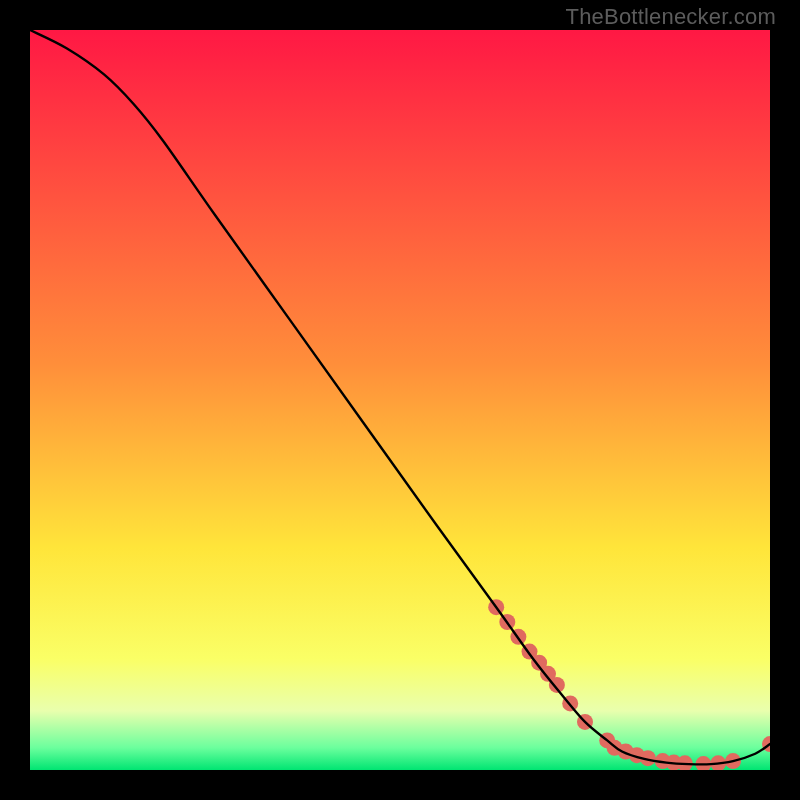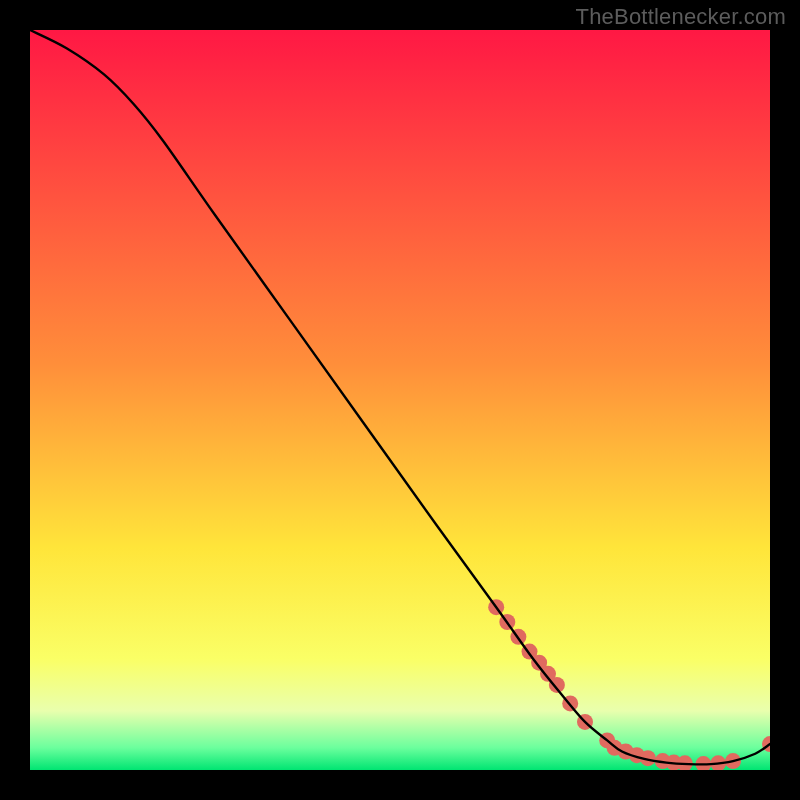--- a/index.html
+++ b/index.html
@@ -1,21 +1,21 @@
 <!DOCTYPE html>
 <html><head>
 <meta charset="utf-8">
 <style>
   * { margin: 0; padding: 0; box-sizing: border-box; }
   html, body { width: 800px; height: 800px; background: #000; overflow: hidden; }
   .wrap { position: relative; width: 800px; height: 800px; background: #000; }
   .attrib {
     position: absolute;
     top: 4px;
-    right: 14px;
+    right: 24px;
     font-family: Arial, Helvetica, sans-serif;
     font-size: 22px;
     color: #5c5c5c;
     letter-spacing: 0.2px;
   }
   .plot {
     position: absolute;
     left: 30px;
     top: 30px;
     width: 740px;

